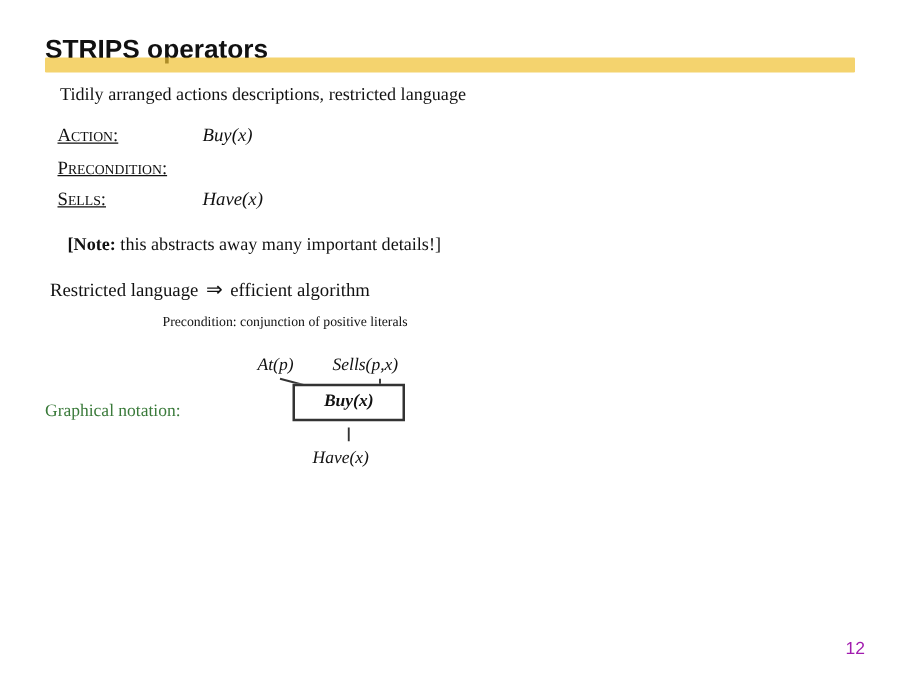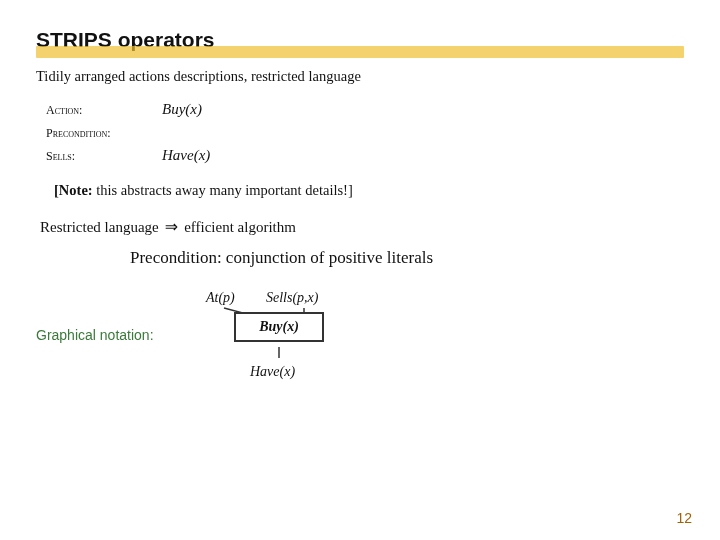--- a/index.html
+++ b/index.html
@@ -41,39 +41,40 @@
       background: #f0c030;
       opacity: 0.7;
       margin-top: -8px;
       margin-bottom: 10px;
       border-radius: 1px;
     }
 
     .body-text {
       font-size: 14.5px;
       margin-bottom: 12px;
-      margin-left: 0;
+      margin-left: 12px;
     }
 
     .action-block {
       margin-left: 10px;
       margin-bottom: 14px;
       line-height: 1.7;
     }
 
     .action-line {
       display: flex;
       align-items: baseline;
       gap: 6px;
     }
 
     .label-sc {
       font-variant: small-caps;
-      font-size: 12px;
+      font-size: 15px;
       min-width: 110px;
+      text-decoration: underline;
     }
 
     .math-italic {
       font-style: italic;
       font-family: 'Times New Roman', Times, serif;
       font-size: 15px;
     }
 
     .note-block {
       margin-left: 18px;
@@ -99,33 +100,33 @@
     }
 
     .arrow {
       font-size: 16px;
       margin: 0 4px;
     }
 
     .sub-item {
       margin-left: 90px;
       line-height: 1.65;
-      font-size: 17px;
+      font-size: 11px;
     }
 
     .graphical-section {
       display: flex;
       align-items: center;
       margin-top: 18px;
       gap: 30px;
     }
 
     .graphical-label {
       color: #3a7a3a;
-      font-family: Liberation Sans, sans-serif;
+      font-family: Liberation Serif, serif;
       font-size: 14px;
       min-width: 120px;
     }
 
     .diagram {
       position: relative;
       width: 220px;
       height: 90px;
     }
 
@@ -168,21 +169,21 @@
       font-style: italic;
       font-size: 14px;
     }
 
     .page-number {
       position: absolute;
       bottom: 14px;
       right: 28px;
       font-family: Arial, Helvetica, sans-serif;
       font-size: 14px;
-      color: #a16207;
+      color: #a21caf;
     }
   </style>
 </head>
 <body>
 
 <div class="slide">
 
   <div class="title-block">
     <div class="title">STRIPS operators</div>
     <div class="title-underline"></div>

